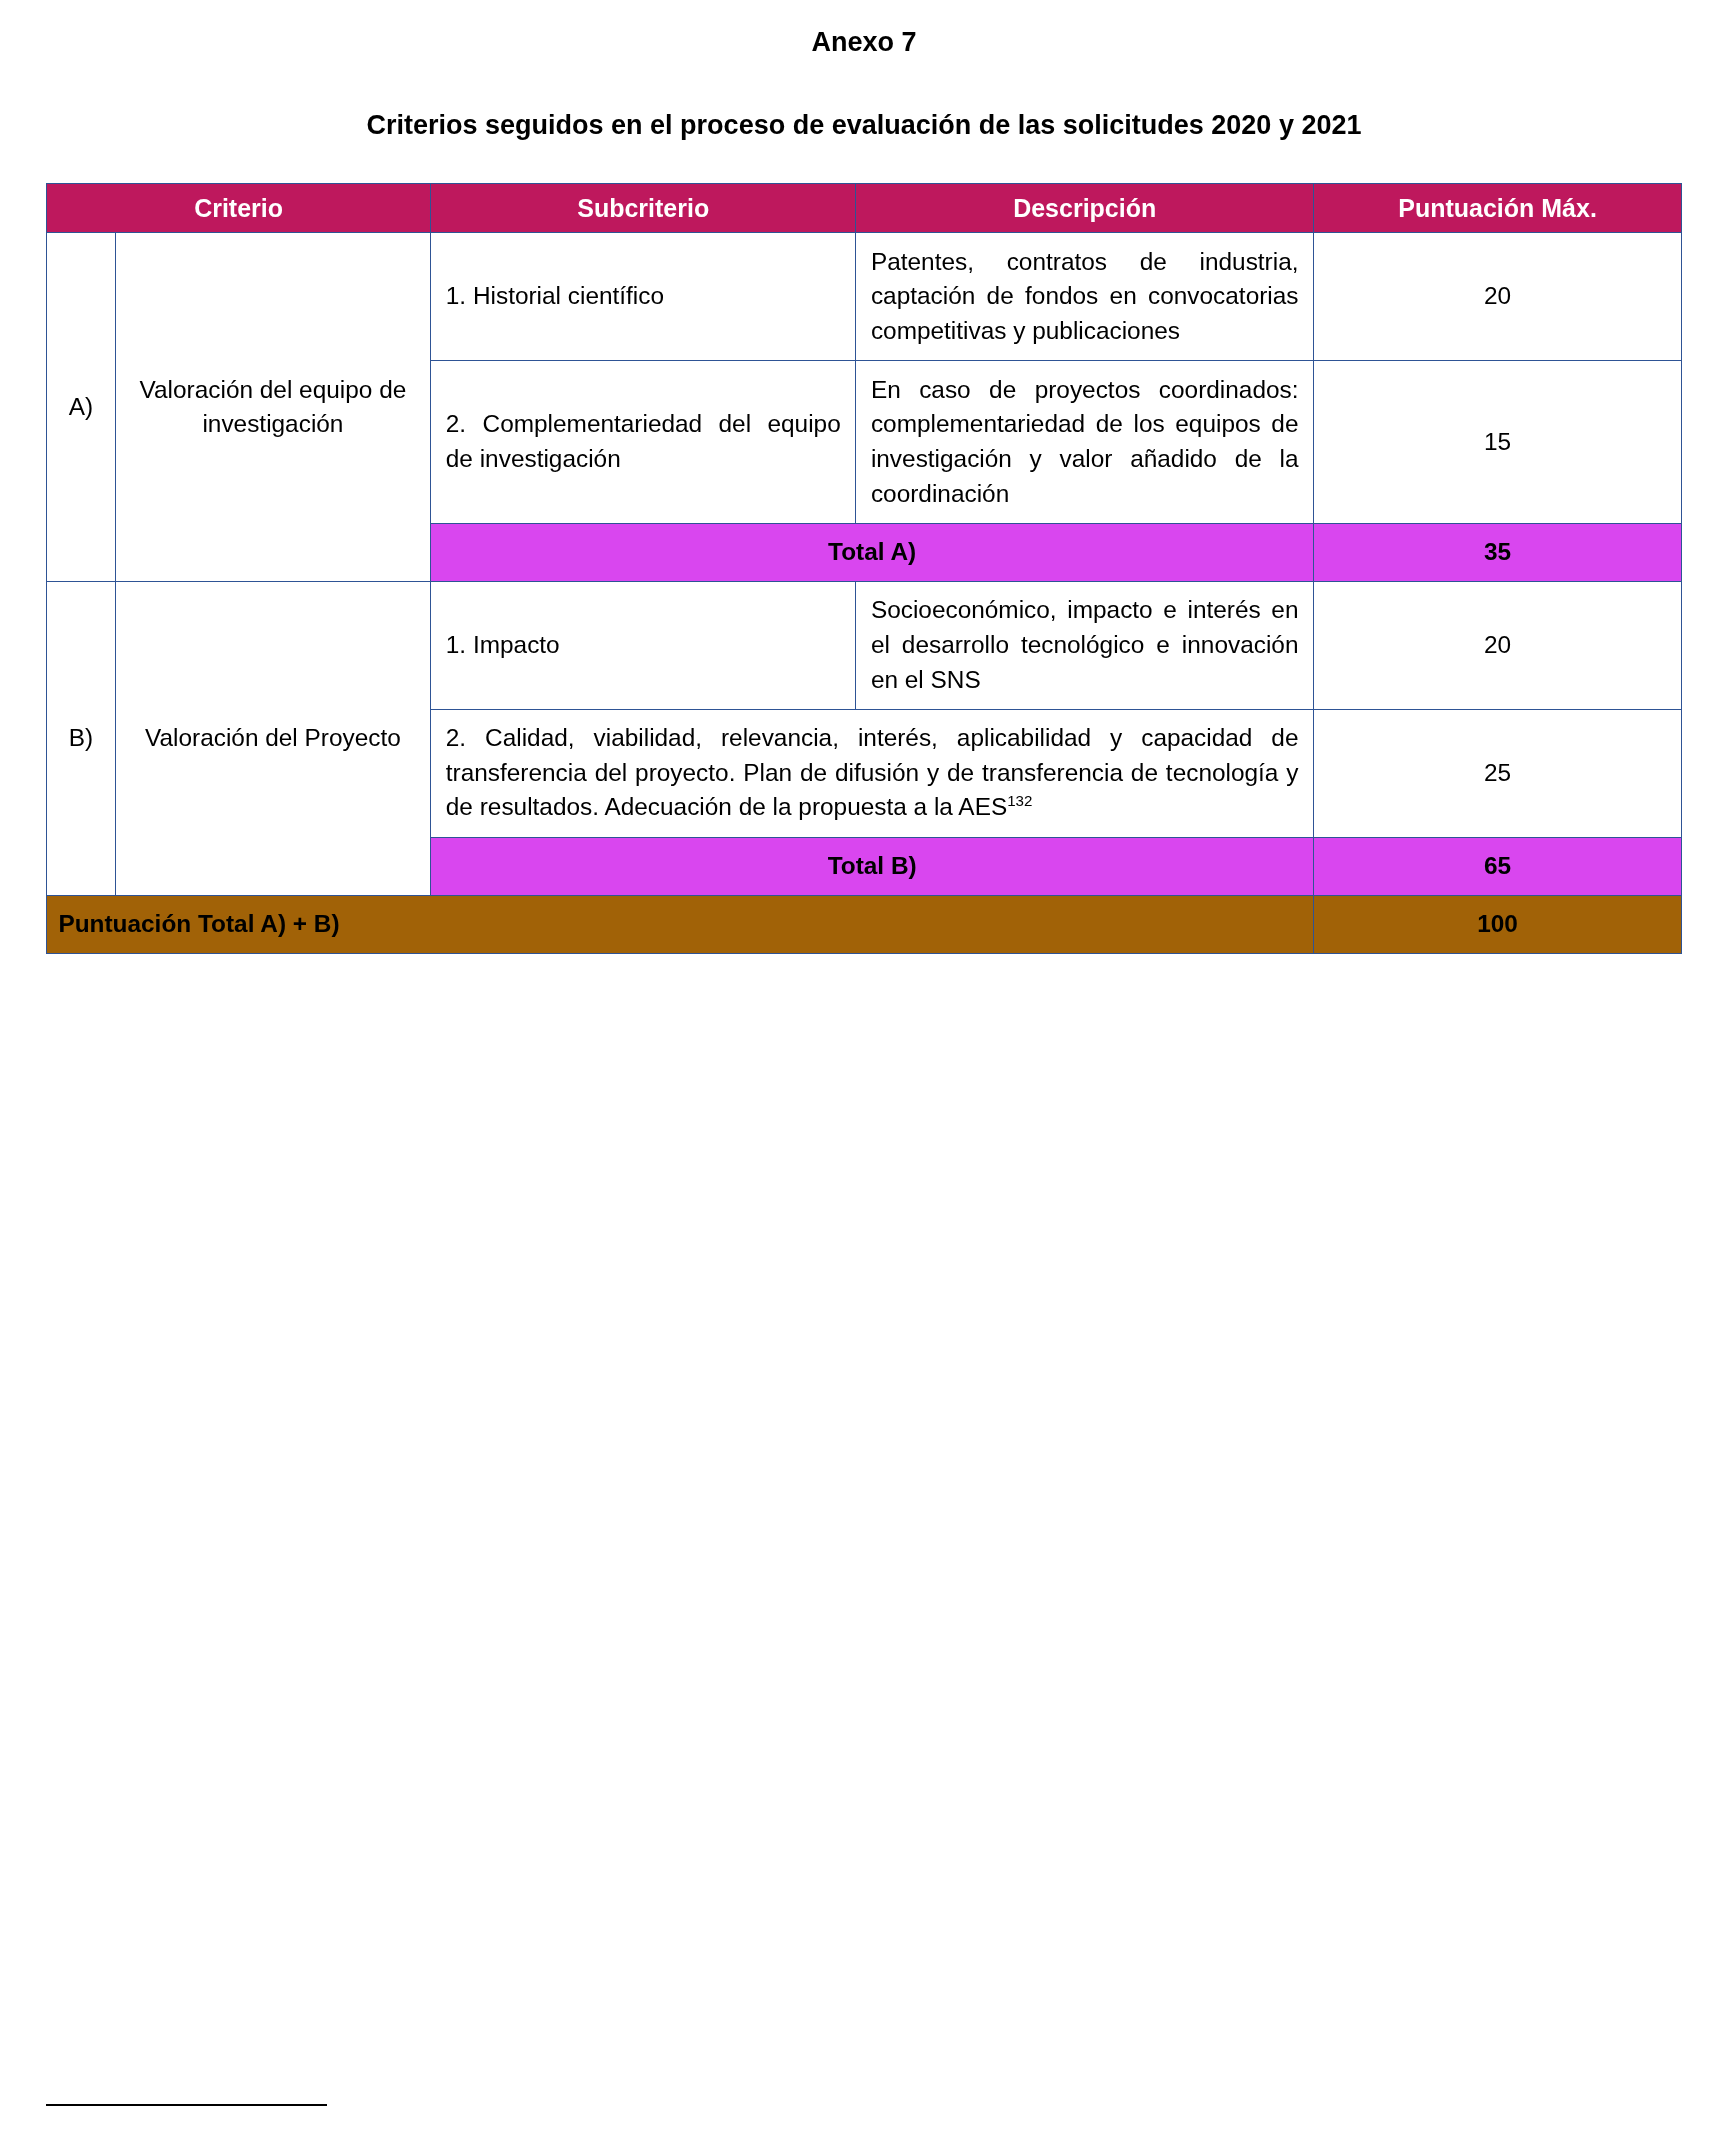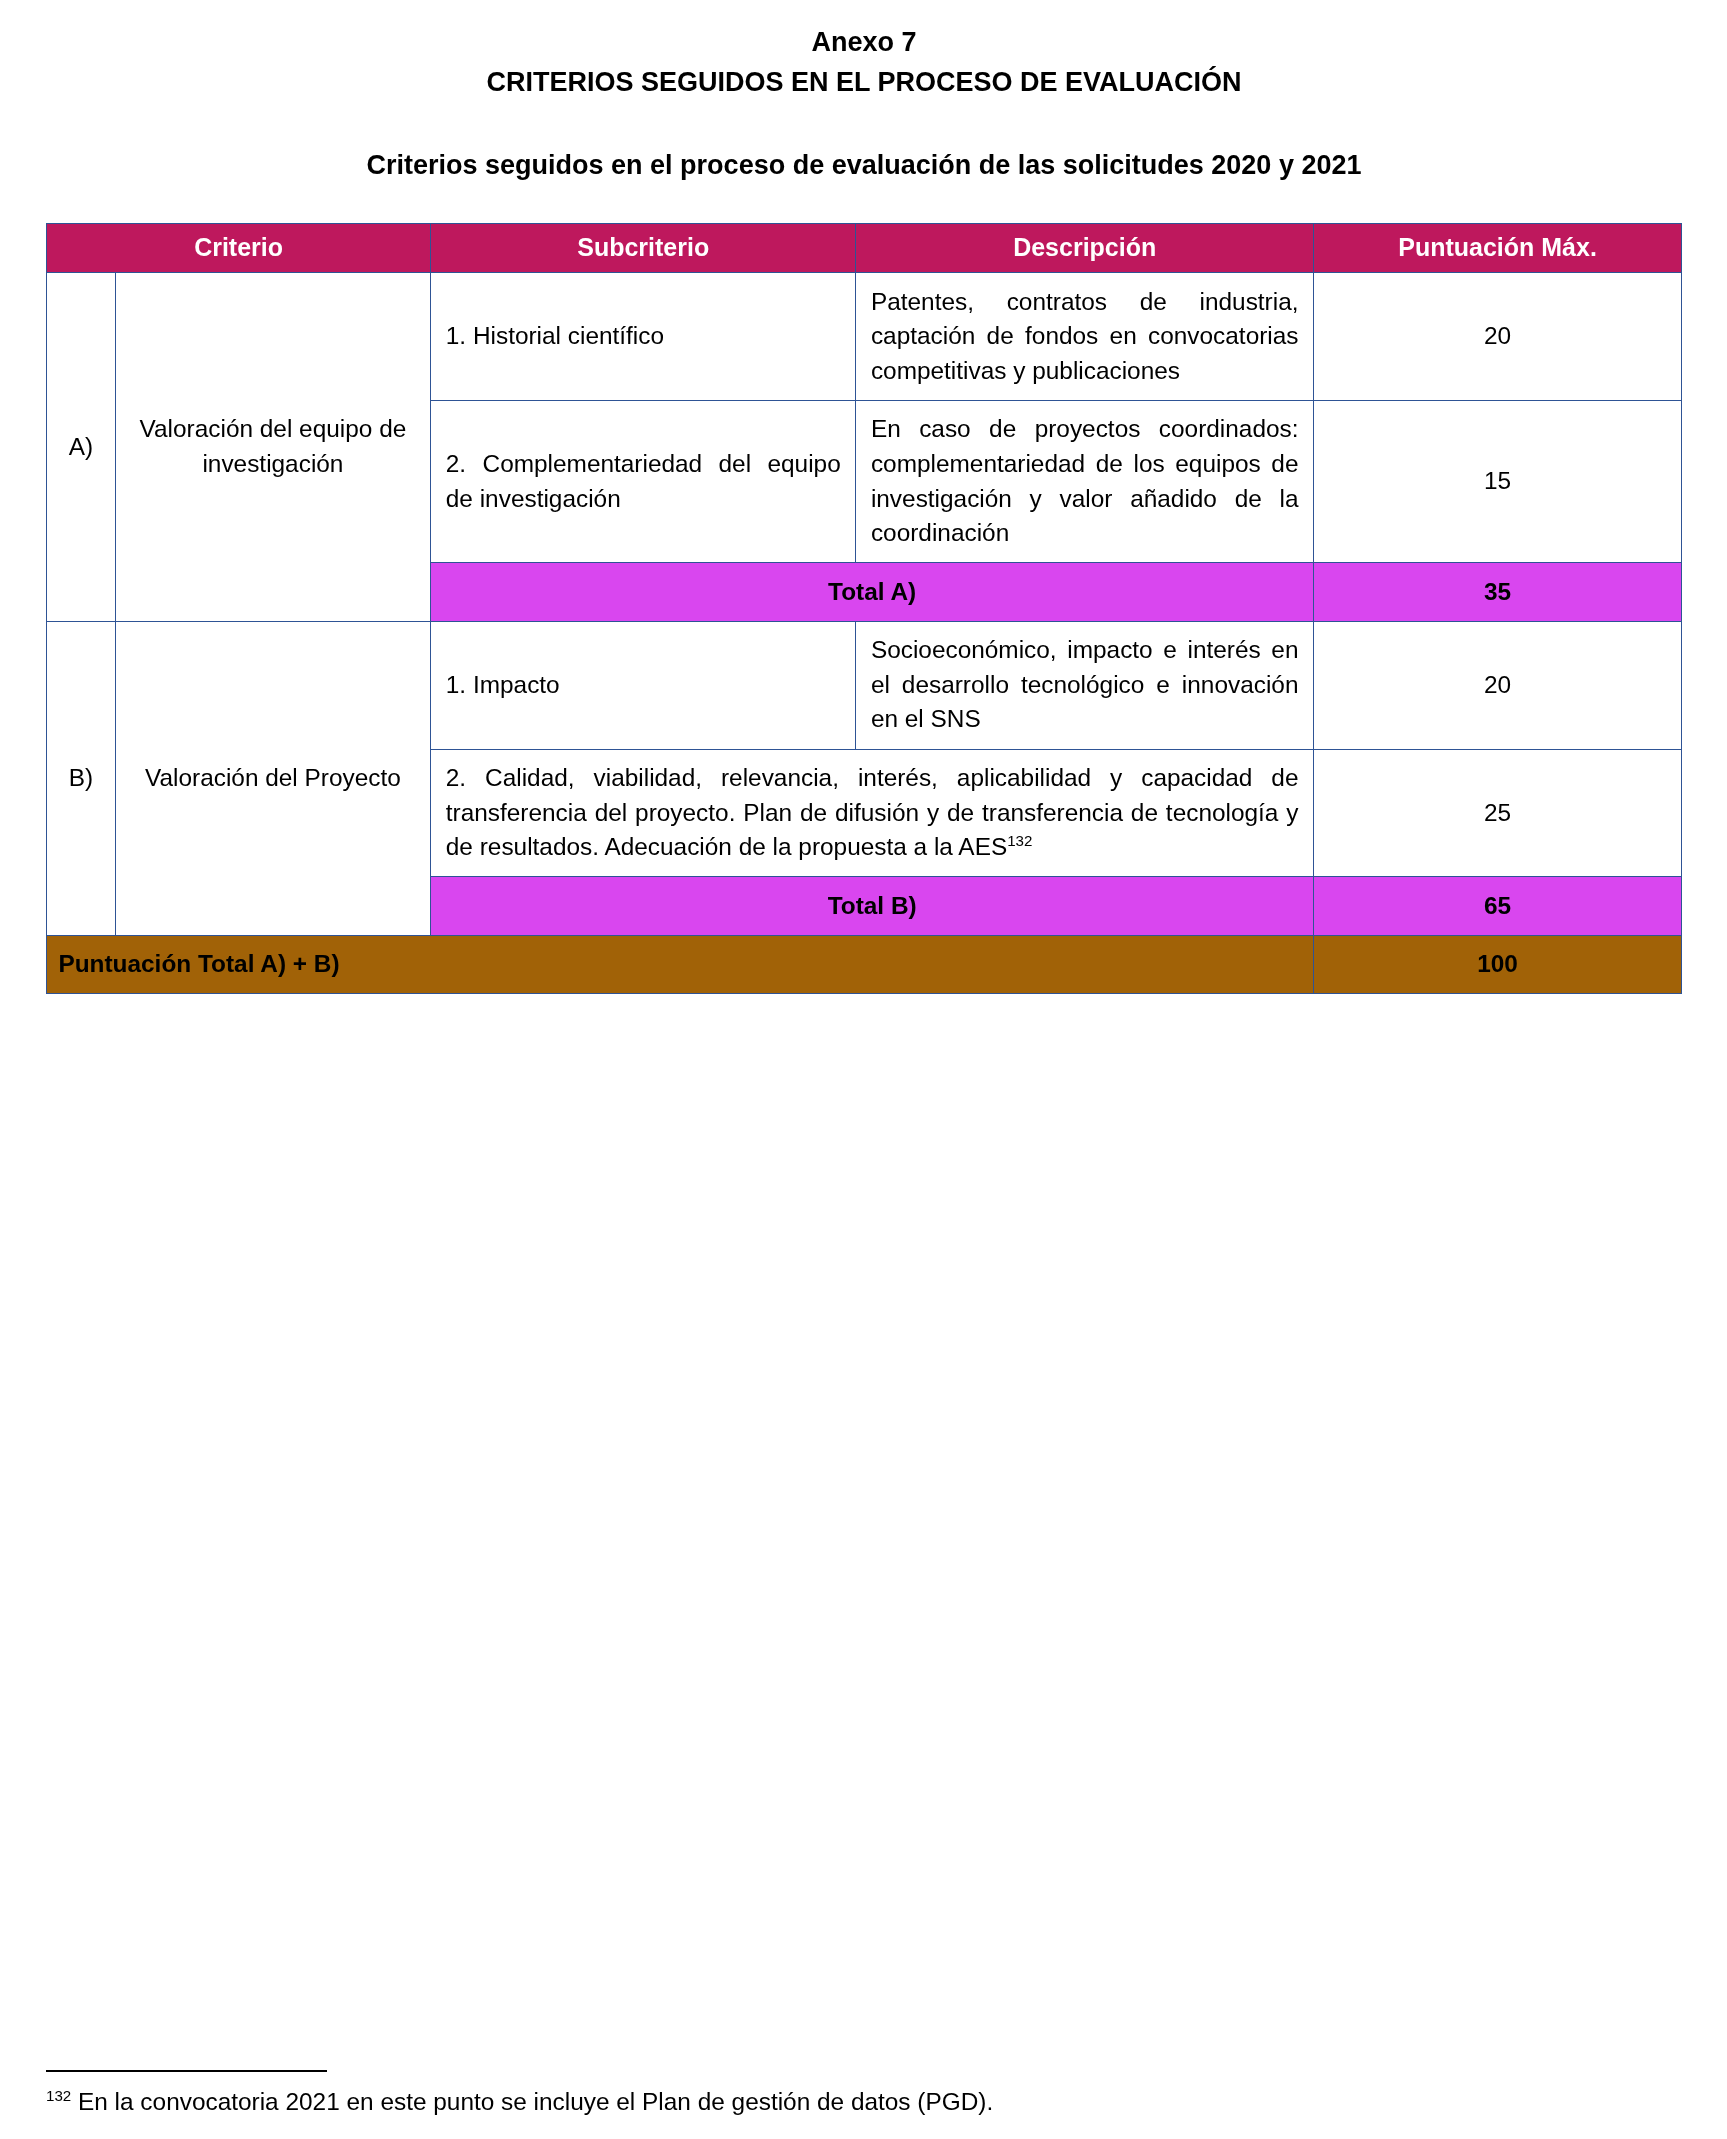--- a/index.html
+++ b/index.html
@@ -81,21 +81,20 @@
     margin-bottom: 13px;
   }
   sup { font-size: 0.62em; vertical-align: super; line-height: 0; }
 </style>
 </head>
 <body>
 
 <div class="content">
 
   <div class="doc-title">Anexo 7</div>
-  <div class="doc-subtitle">CRITERIOS SEGUIDOS EN EL PROCESO DE EVALUACIÓN</div>
   <div class="section-heading">Criterios seguidos en el proceso de evaluación de las solicitudes 2020 y 2021</div>
 
   <table class="criteria">
     <colgroup>
       <col style="width:4.2%">
       <col style="width:19.3%">
       <col style="width:26%">
       <col style="width:28%">
       <col style="width:22.5%">
     </colgroup>
@@ -147,15 +146,14 @@
         <td class="num">100</td>
       </tr>
     </tbody>
   </table>
 
 
 </div>
 
 <div class="footnote">
   <div class="footnote-rule"></div>
-  <div><sup>132</sup> <span>En la convocatoria 2021 en este punto se incluye el Plan de gestión de datos (PGD).</span></div>
 </div>
 
 
 </body></html>

